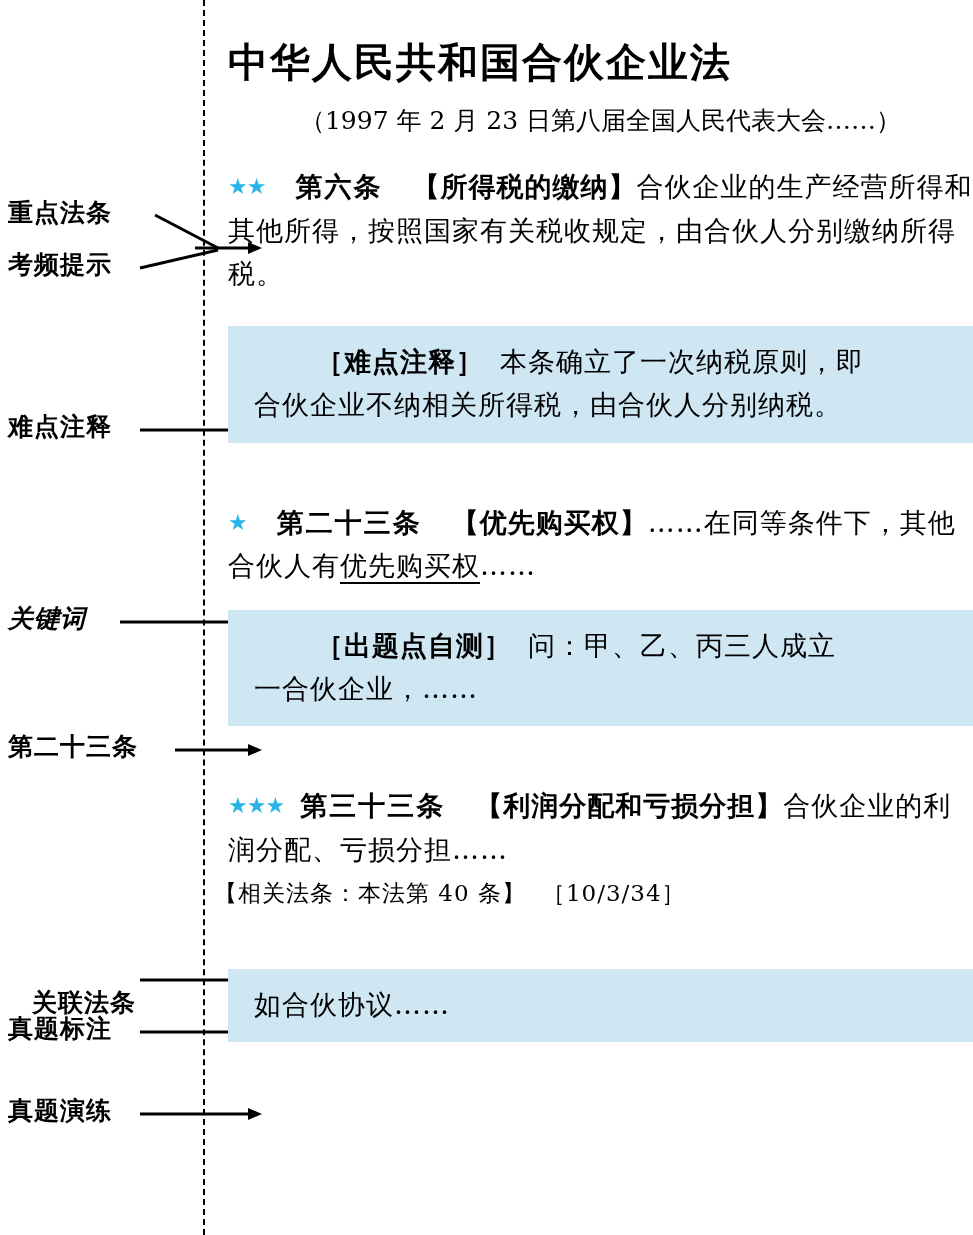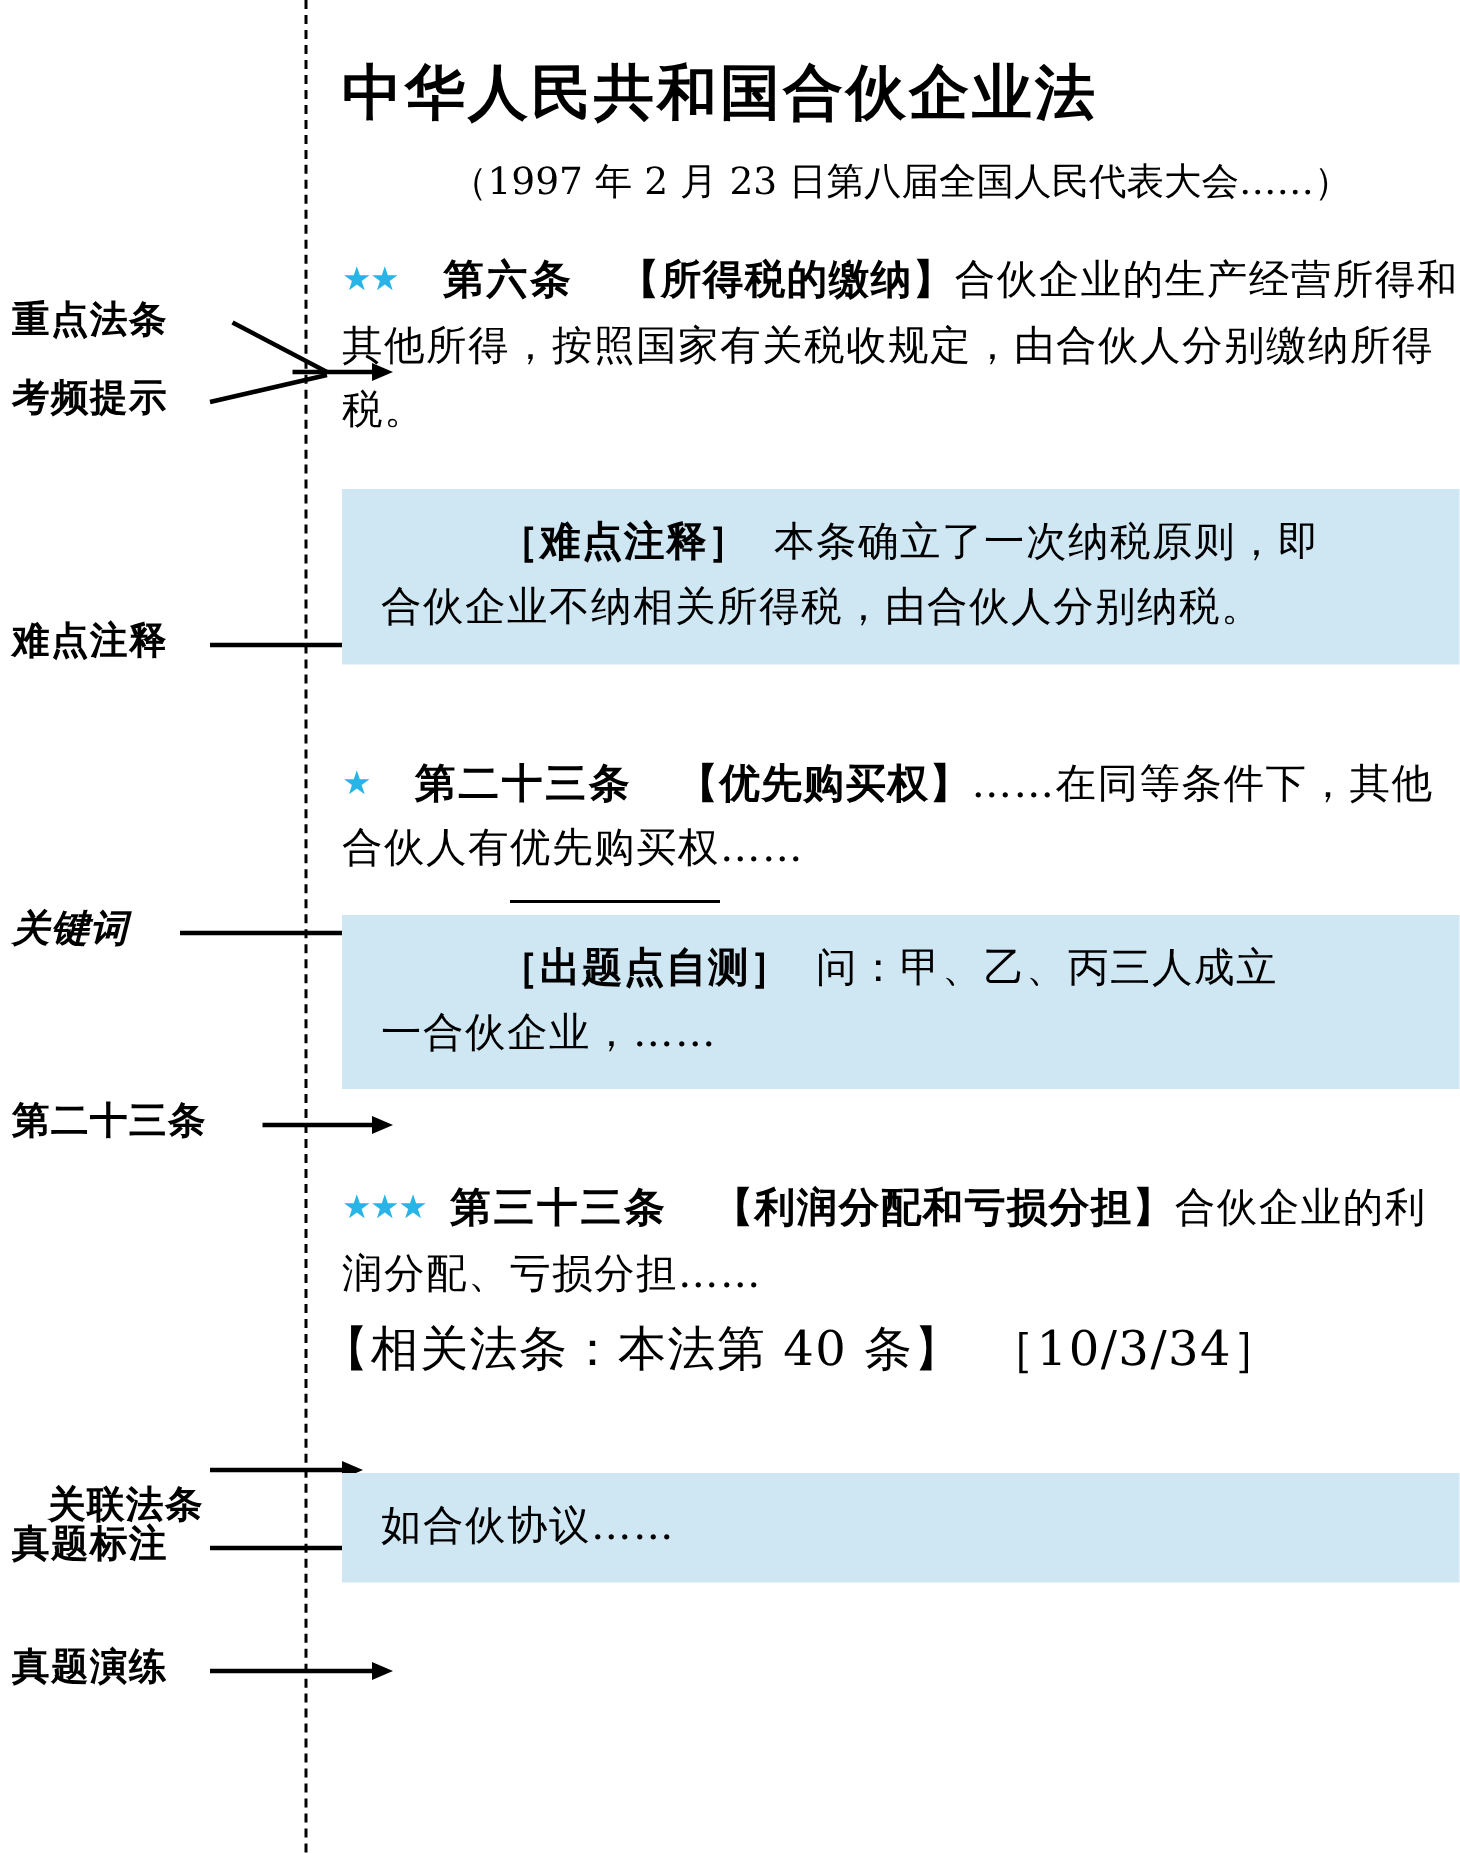--- a/index.html
+++ b/index.html
@@ -102,30 +102,29 @@
     letter-spacing: 1px;
   }
   .box-first {
     text-indent: 78px;
   }
   .box-cont {
     text-indent: 16px;
   }
   .box-label {
     font-weight: bold;
-    margin-left: 16px;
   }
 
   .kw-underline {
     border-bottom: 2px solid #000;
-    padding-bottom: 19px;
+    padding-bottom: 1px;
   }
 
   .rel-line {
-    font-size: 32px;
+    font-size: 23px;
     letter-spacing: 1px;
     margin-top: 6px;
     margin-left: -14px;
   }
   .spacer-22 { height: 22px; }
   .spacer-30 { height: 30px; }
   .spacer-60 { height: 60px; }
 </style>
 </head>
 <body>

